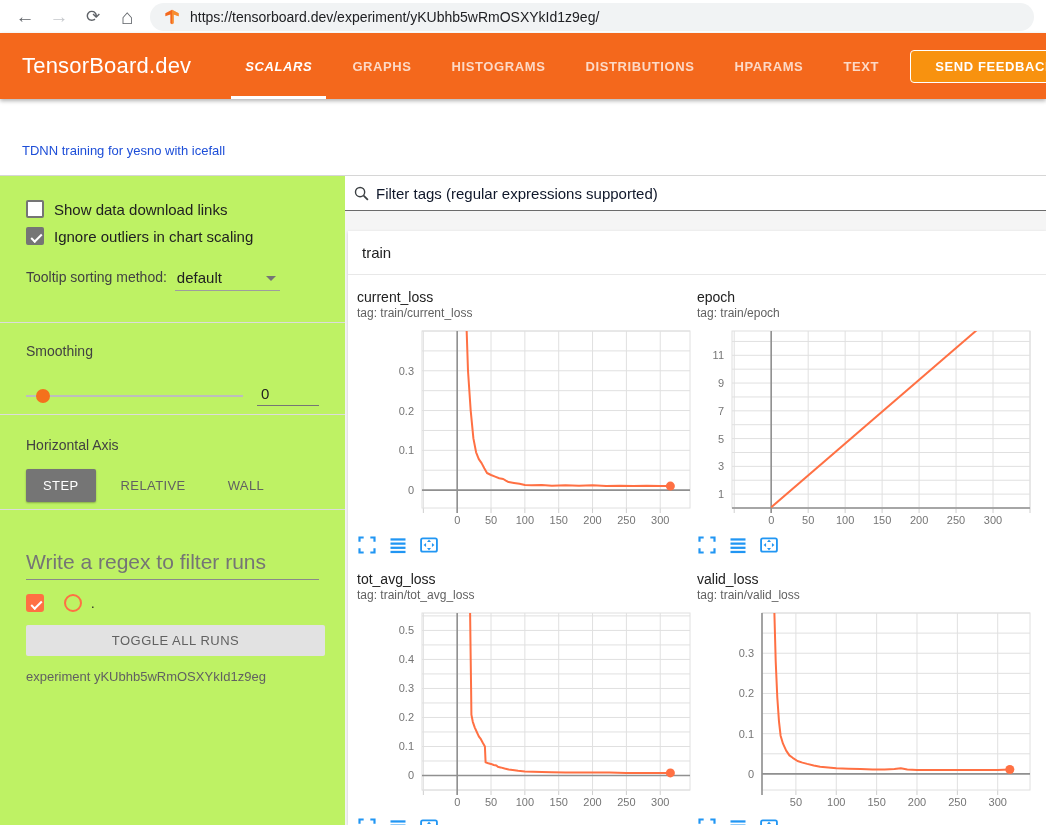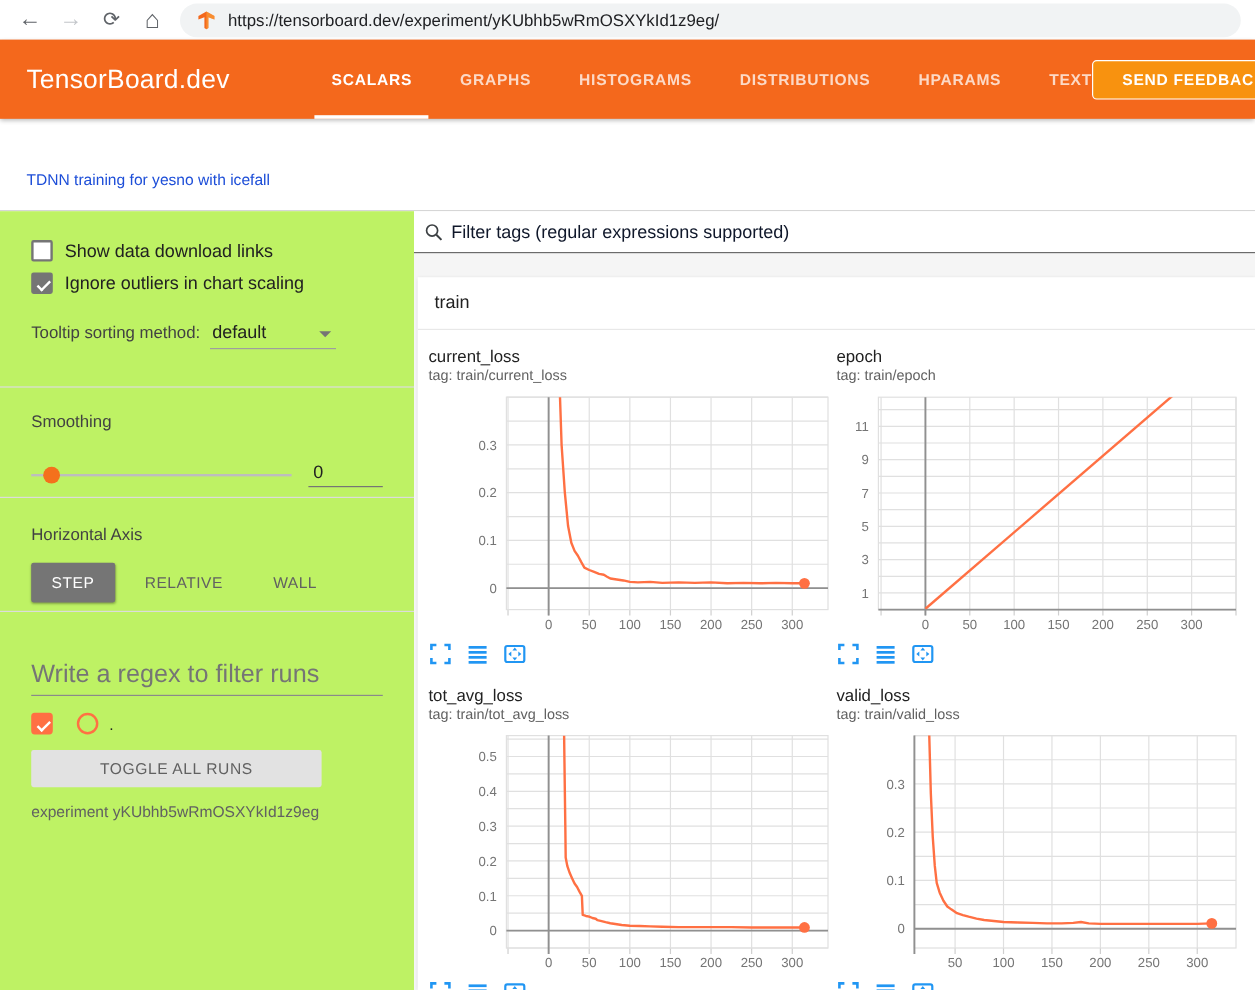--- a/index.html
+++ b/index.html
@@ -10,26 +10,26 @@
   .browser-bar { height:33px; background:#fff; display:flex; align-items:center; padding:0 8px; }
   .nav-ico { width:34px; text-align:center; font-size:19px; color:#5f6368; line-height:33px; cursor:pointer; }
   .nav-ico.disabled { color:#c4c7cb; }
   .url-bar { flex:1; height:28px; margin-left:6px; margin-right:4px; background:#f1f3f4;
     border-radius:14px; display:flex; align-items:center; padding:0 14px; }
   .url-bar svg { width:16px; height:16px; margin-right:10px; flex:none; }
   .url-text { font-size:14px; color:#202124; white-space:nowrap; }
 
   
   .app-header { position:relative; height:66px; background:#f4681c; display:flex; align-items:center;
-    padding-left:22px; color:#fff; box-shadow:0 2px 4px rgba(0,0,0,.3); z-index:5;gap:31px; }
+    padding-left:22px; color:#fff; box-shadow:0 2px 4px rgba(0,0,0,.3); z-index:5; }
   .logo { font-size:22px; font-weight:500; letter-spacing:.2px; margin-right:40px; white-space:nowrap; }
   .tabs { display:flex; height:66px; align-items:stretch; }
   .tab { position:relative; display:flex; align-items:center; padding:0 14px; margin-right:12px;
     font-size:13px; font-weight:700; letter-spacing:.6px; color:rgba(255,255,255,.75); cursor:pointer; }
-  .tab.active { color:#fff; }
+  .tab.active { color:#fff;font-style:italic; }
   .tab.active::after { content:""; position:absolute; left:0; right:0; bottom:0; height:3px; background:#fff; }
   .feedback-btn { position:absolute; right:-34px; top:17px; height:33px; padding:0 24px;
     background:#f8920f; border:1.5px solid #fff; border-radius:4px; color:#fff;
     font-size:13px; font-weight:700; letter-spacing:.6px; font-family:inherit; cursor:pointer; }
 
   
   .subtitle-row { height:77px; background:#fff; padding:42px 0 0 22px; border-bottom:1px solid #d6d6d6; }
   .subtitle-row span { font-size:13px; color:#1d4ed8; }
 
   
@@ -72,21 +72,21 @@
   .axis-btns { display:flex; align-items:center; margin-top:16px; }
   .axis-btn { font-family:inherit; font-size:13px; letter-spacing:.4px; color:#616161; background:transparent;
     border:none; padding:9px 17px; margin-right:8px; border-radius:2px; cursor:pointer; }
   .axis-btn.active { background:#757575; color:#fff; box-shadow:0 1px 2px rgba(0,0,0,.3); }
 
   .regex-input { margin-top:20px; border-bottom:1px solid #8a8a8a; padding-bottom:5px; }
   .regex-input span { font-size:21px; color:#757575; }
   .run-row { display:flex; align-items:center; margin-top:14px; }
   .run-swatch { width:18px; height:18px; border-radius:50%; border:2px solid #ff7043; margin-left:10px; flex:none; }
   .run-name { font-size:13px; color:#212121; margin-left:9px; }
-  .toggle-all { display:block; width:242px; margin-top:13px; height:31px; background:#e2e2e2; border:none;
+  .toggle-all { display:block; width:299px; margin-top:13px; height:31px; background:#e2e2e2; border:none;
     border-radius:2px; font-family:inherit; font-size:13px; letter-spacing:.5px; color:#616161; cursor:pointer; }
   .experiment-label { margin-top:13px; font-size:13px; color:#616161; }
 
   
   .filter-row { height:35px; background:#fff; display:flex; align-items:center; padding-left:8px;
     border-bottom:1px solid #6b6b6b; flex:none; }
   .filter-row svg { width:17px; height:17px; margin-right:6px; flex:none; }
   .filter-row span { font-size:15px; color:#0f172a; }
 
   .train-card { flex:1; margin:20px 0 0 3px; background:#fff; box-shadow:0 1px 3px rgba(0,0,0,.18);

